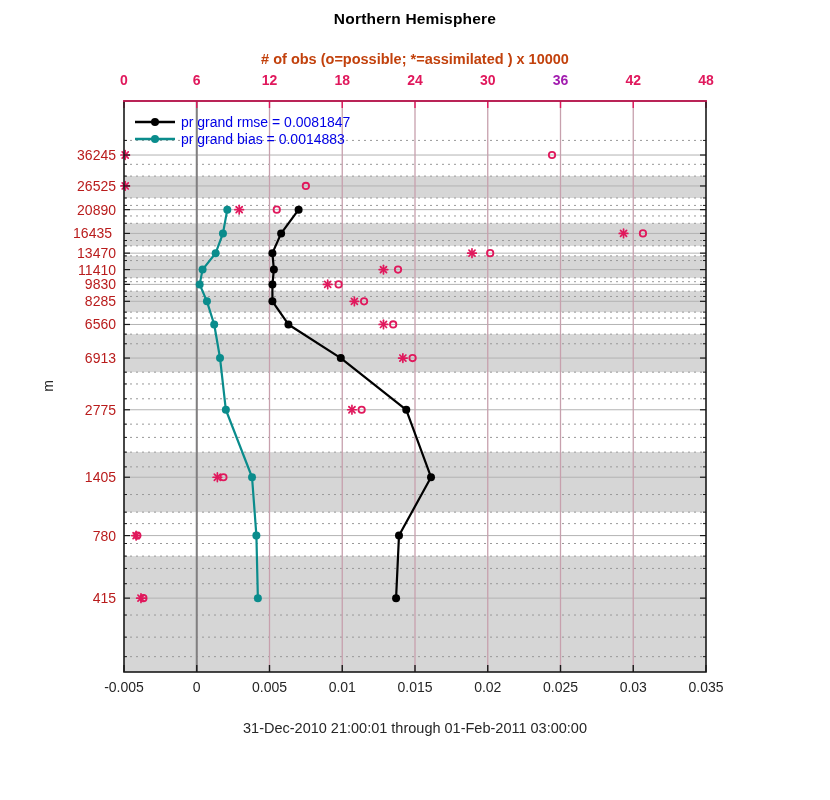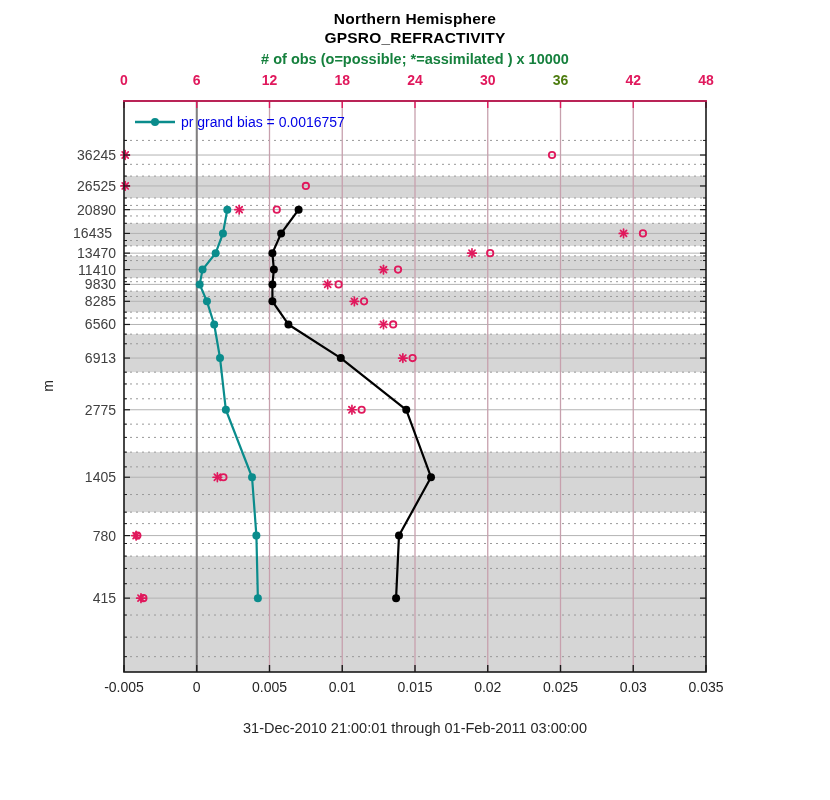--- a/index.html
+++ b/index.html
@@ -15,21 +15,21 @@
   #title2{top:29px;}
   #top-axis-label{
     position:absolute;left:0;width:830px;top:51px;text-align:center;
     font-size:14.5px;font-weight:bold;
   }
   .tick-label{position:absolute;transform:translateX(-50%);font-size:14px;white-space:nowrap;}
   .top-tick-label{top:72px;font-weight:bold;}
   .bottom-tick-label{top:679px;color:#262626;}
   .level-label{
     position:absolute;transform:translateY(-50%);text-align:right;width:60px;
-    font-size:14px;color:#404040;white-space:nowrap;
+    font-size:14px;color:#b91c1c;white-space:nowrap;
   }
   #y-axis-label{
     position:absolute;left:48px;top:386px;font-size:14px;color:#262626;
     transform:translate(-50%,-50%) rotate(-90deg);
   }
   #x-axis-label{
     position:absolute;left:0;width:830px;top:699px;text-align:center;
     font-size:14.5px;color:#262626;
   }
   #date-range{
@@ -44,23 +44,22 @@
   #legend{position:absolute;left:134px;top:113px;}
   .legend-row{display:flex;align-items:center;height:17px;}
   .legend-text{font-size:14px;margin-left:5px;}
 </style>
 </head>
 <body>
 
 <div id="canvas">
 
   <div id="title1" class="title-line">Northern Hemisphere</div>
-  <div id="title2" class="title-line">GPSRO_REFRACTIVITY</div>
-
-  <div id="top-axis-label" style="color: #15803d;"># of obs (o=possible; *=assimilated ) x 10000</div>
+
+  <div id="top-axis-label" style="color: #c2410c;"># of obs (o=possible; *=assimilated ) x 10000</div>
 
   <svg id="plot-svg" width="582" height="571">
       <rect x="0" y="75.10395894653696" width="582" height="21.868297863335826" fill="#d6d6d6"></rect>
       <rect x="0" y="122.30952289559421" width="582" height="22.531111590563498" fill="#d6d6d6"></rect>
       <rect x="0" y="154.90662978269222" width="582" height="21.932724703085483" fill="#d6d6d6"></rect>
       <rect x="0" y="190.15818998611132" width="582" height="20.96756581957888" fill="#d6d6d6"></rect>
       <rect x="0" y="233.14747225279038" width="582" height="38.01306586529026" fill="#d6d6d6"></rect>
       <rect x="0" y="351.12664156135537" width="582" height="60.01735955081597" fill="#d6d6d6"></rect>
       <rect x="0" y="455.12442909928194" width="582" height="115.87557090071806" fill="#d6d6d6"></rect>
       <line x1="0" y1="39.40657296834839" x2="582" y2="39.40657296834839" stroke="#999999" stroke-width="1" stroke-dasharray="2,4"></line>
@@ -363,37 +362,44 @@
       <line x1="436.5" y1="564" x2="436.5" y2="571" stroke="#1a1a1a" stroke-width="1.4"></line>
       <line x1="509.24999999999994" y1="564" x2="509.24999999999994" y2="571" stroke="#1a1a1a" stroke-width="1.4"></line>
       <line x1="582" y1="564" x2="582" y2="571" stroke="#1a1a1a" stroke-width="1.4"></line>
       <rect x="0" y="0" width="582" height="571" fill="none" stroke="#1a1a1a" stroke-width="1.6"></rect>
       <line x1="-1" y1="0" x2="583" y2="0" stroke="#e0185c" stroke-width="1.6"></line>
     </svg>
 
   <div id="legend">
     <div class="legend-row">
       <svg width="42" height="12">
+        <line id="leg-line-rmse" x1="1" y1="6" x2="41" y2="6" stroke-width="2.4" stroke="#000000"></line>
+        <circle id="leg-dot-rmse" cx="21" cy="6" r="4" fill="#000000"></circle>
+      </svg>
+      <span class="legend-text" style="color: rgb(0, 0, 230);">pr grand rmse = 0.0081847</span>
+    </div>
+    <div class="legend-row">
+      <svg width="42" height="12">
         <line id="leg-line-bias" x1="1" y1="6" x2="41" y2="6" stroke-width="2.4" stroke="#0a8c8c"></line>
         <circle id="leg-dot-bias" cx="21" cy="6" r="4" fill="#0a8c8c"></circle>
       </svg>
-      <span class="legend-text" style="color: rgb(0, 0, 230);">pr grand bias = 0.0016757</span>
+      <span class="legend-text" style="color: rgb(0, 0, 230);">pr grand bias = 0.0014883</span>
     </div>
   </div>
 
   <div id="y-axis-label">m</div>
   <div id="date-range">31-Dec-2010 21:00:01 through 01-Feb-2011 03:00:00</div>
 
 <div class="tick-label top-tick-label" style="left: 124px; color: rgb(224, 24, 92);">0</div>
     <div class="tick-label top-tick-label" style="left: 196.75px; color: rgb(224, 24, 92);">6</div>
     <div class="tick-label top-tick-label" style="left: 269.5px; color: rgb(224, 24, 92);">12</div>
     <div class="tick-label top-tick-label" style="left: 342.25px; color: rgb(224, 24, 92);">18</div>
     <div class="tick-label top-tick-label" style="left: 415px; color: rgb(224, 24, 92);">24</div>
     <div class="tick-label top-tick-label" style="left: 487.75px; color: rgb(224, 24, 92);">30</div>
-    <div class="tick-label top-tick-label" style="left: 560.5px; color: #4d7c0f;">36</div>
+    <div class="tick-label top-tick-label" style="left: 560.5px; color: #a21caf;">36</div>
     <div class="tick-label top-tick-label" style="left: 633.25px; color: rgb(224, 24, 92);">42</div>
     <div class="tick-label top-tick-label" style="left: 706px; color: rgb(224, 24, 92);">48</div>
     <div class="tick-label bottom-tick-label" style="left: 124px;">-0.005</div>
     <div class="tick-label bottom-tick-label" style="left: 196.75px;">0</div>
     <div class="tick-label bottom-tick-label" style="left: 269.5px;">0.005</div>
     <div class="tick-label bottom-tick-label" style="left: 342.25px;">0.01</div>
     <div class="tick-label bottom-tick-label" style="left: 415px;">0.015</div>
     <div class="tick-label bottom-tick-label" style="left: 487.75px;">0.02</div>
     <div class="tick-label bottom-tick-label" style="left: 560.5px;">0.025</div>
     <div class="tick-label bottom-tick-label" style="left: 633.25px;">0.03</div>

